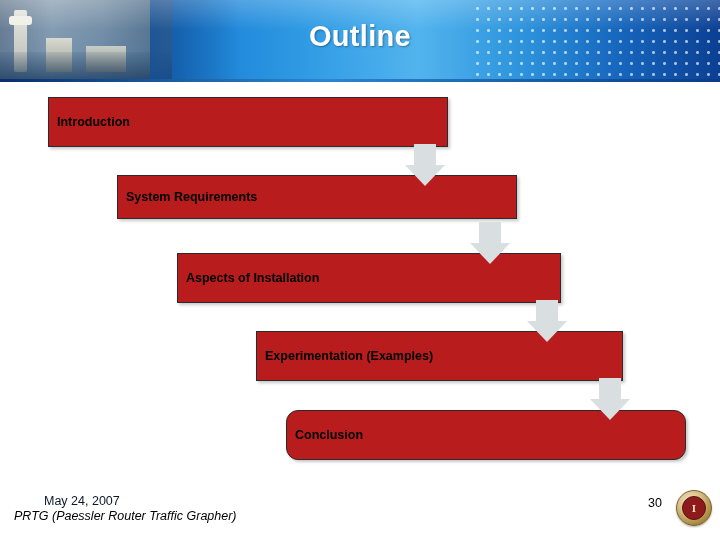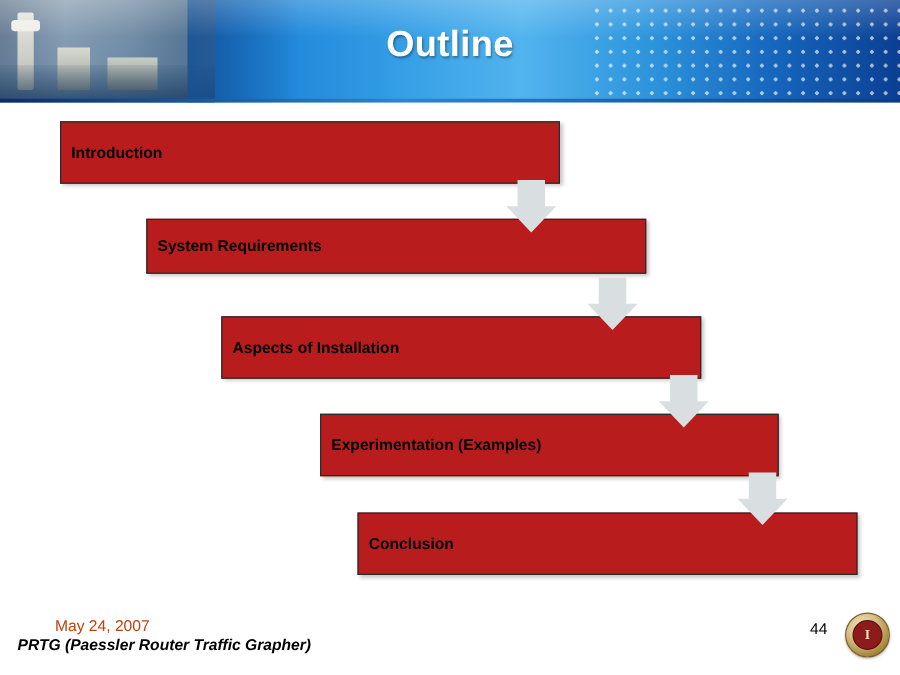--- a/index.html
+++ b/index.html
@@ -172,21 +172,21 @@
     border-left: 20px solid transparent;
     border-right: 20px solid transparent;
     border-top: 21px solid #d9dfe0;
   }
   
   .footer-date {
     position: absolute;
     left: 44px;
     top: 494px;
     font-size: 12.5px;
-    color: #c2410c;
+    color: #0f172a;
   }
   .footer-center {
     position: absolute;
     left: 0;
     top: 497px;
     width: 720px;
     text-align: center;
     font-size: 12.5px;
     color: #000000;
   }
@@ -195,21 +195,21 @@
     left: 648px;
     top: 496px;
     font-size: 12.5px;
     color: #000000;
   }
   .footer-note {
     position: absolute;
     left: 14px;
     top: 509px;
     font-size: 12.5px;
-    font-weight: bold;
+    font-weight: normal;
     font-style: italic;
     color: #000000;
   }
   .logo {
     position: absolute;
     left: 676px;
     top: 490px;
     width: 34px;
     height: 34px;
     border-radius: 50%;
@@ -259,21 +259,21 @@
       </div>
       <div class="step" style="left: 117px; top: 175px; width: 400px; height: 44px;">
         <div class="step-label">System Requirements</div>
       </div>
       <div class="step" style="left: 177px; top: 253px; width: 384px; height: 50px;">
         <div class="step-label">Aspects of Installation</div>
       </div>
       <div class="step" style="left: 232px; top: 331px; width: 367px; height: 50px; margin-left: 24px;">
         <div class="step-label">Experimentation (Examples)</div>
       </div>
-      <div class="step" style="left: 286px; top: 410px; width: 400px; height: 50px;">
+      <div class="step" style="left: 286px; top: 410px; width: 400px; height: 50px; border-radius: 12px;">
         <div class="step-label">Conclusion</div>
       </div>
     </div>
   <div id="arrows-container">
       <div class="arrow" style="left: 405px; top: 144px;">
         <div class="shaft"></div>
         <div class="head"></div>
       </div>
       <div class="arrow" style="left: 470px; top: 222px;">
         <div class="shaft"></div>
@@ -283,19 +283,19 @@
         <div class="shaft"></div>
         <div class="head"></div>
       </div>
       <div class="arrow" style="left: 590px; top: 378px;">
         <div class="shaft"></div>
         <div class="head"></div>
       </div>
     </div>
 
   <div class="footer-date">May 24, 2007</div>
-  <div class="footer-page">44</div>
+  <div class="footer-page">30</div>
   <div class="footer-note">PRTG (Paessler Router Traffic Grapher)</div>
   <div class="logo">
     <div class="logo-inner">I</div>
   </div>
 
 </div>
 
 </body></html>

